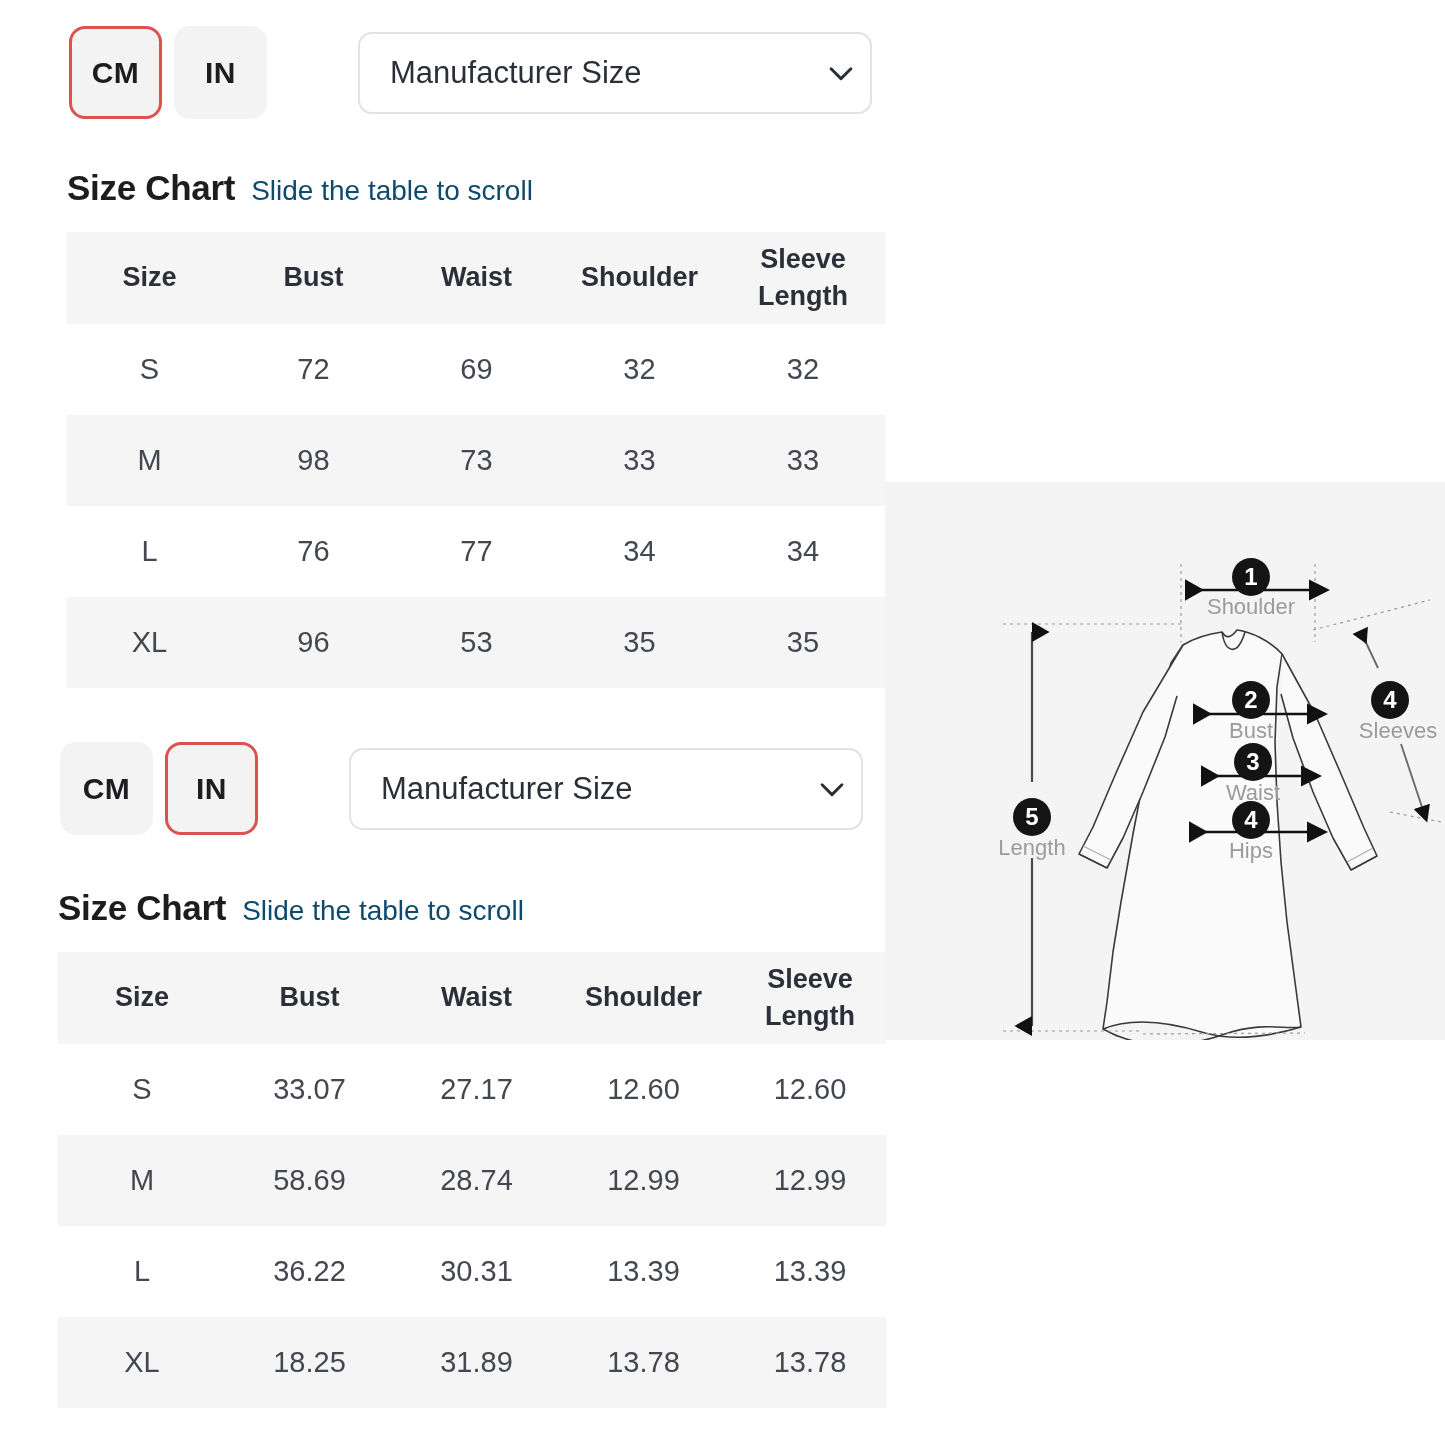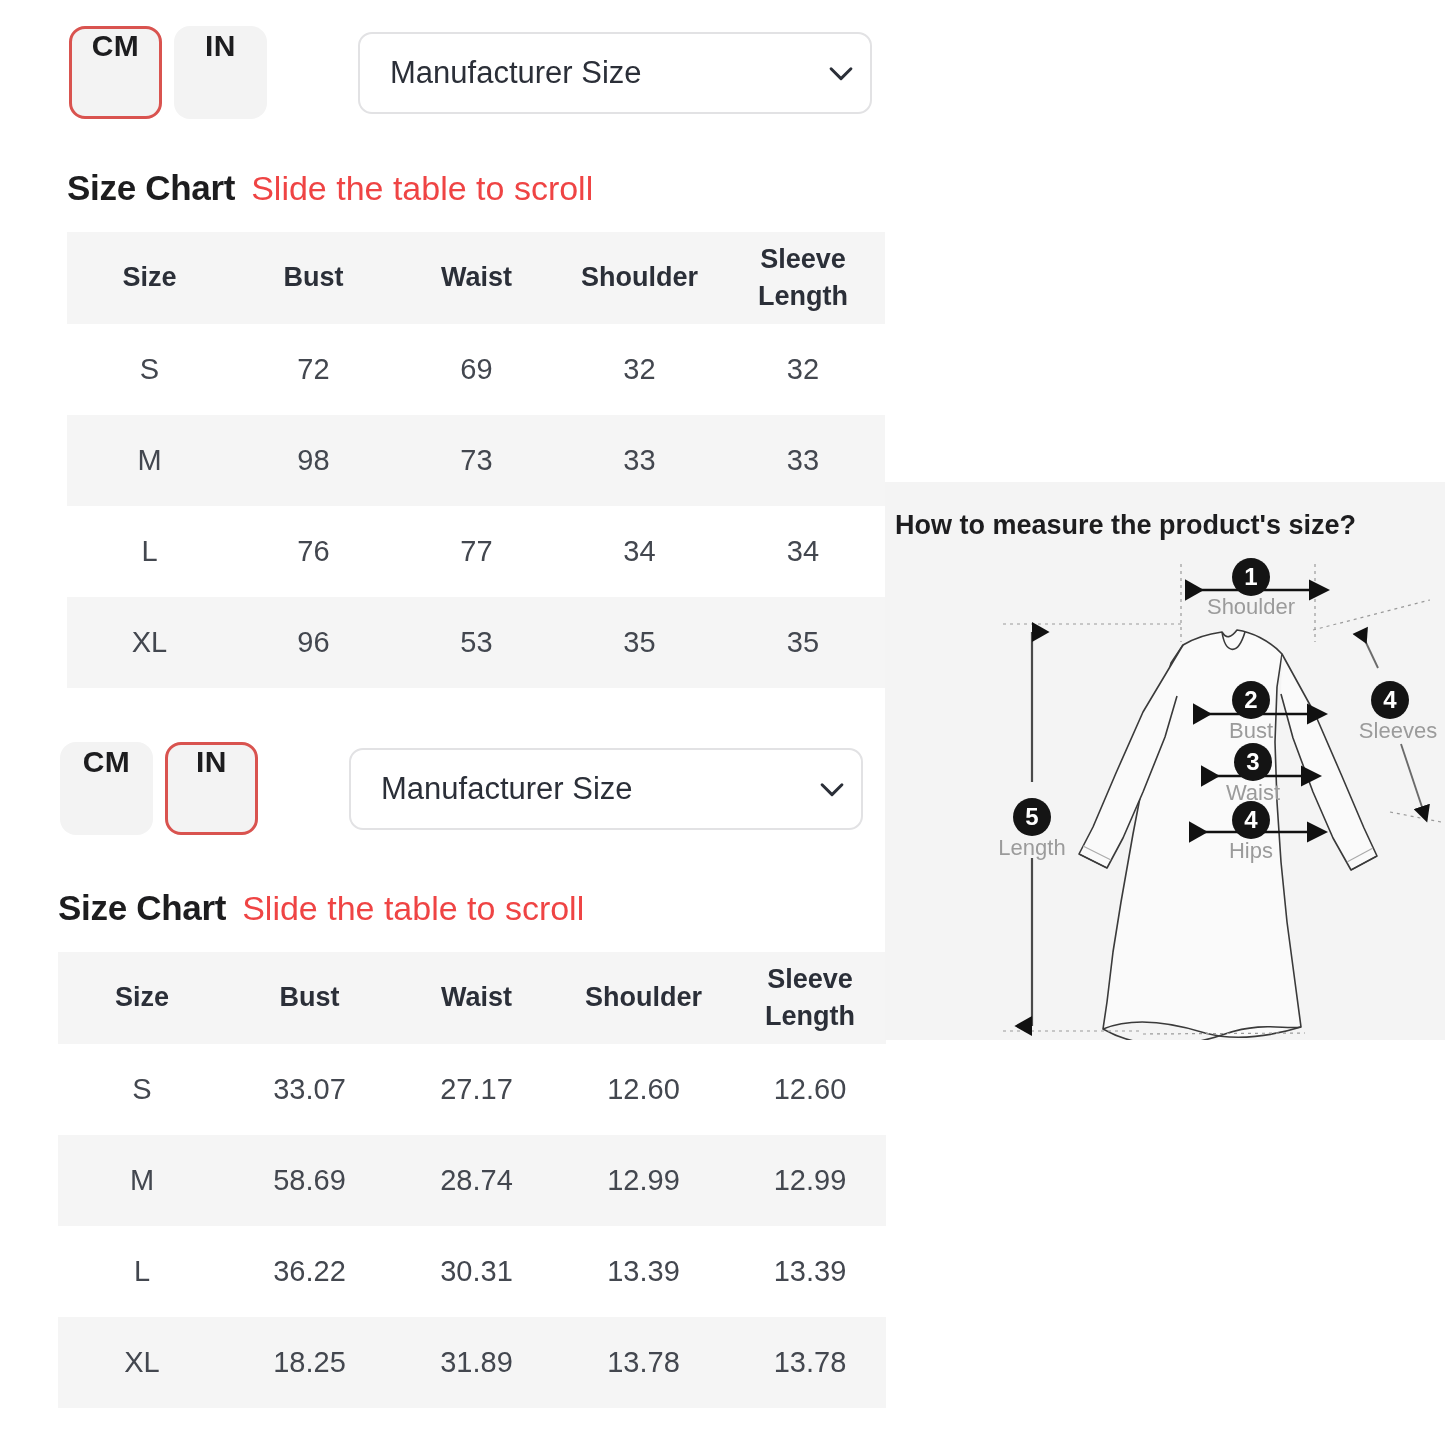--- a/index.html
+++ b/index.html
@@ -22,21 +22,21 @@
     gap: 12px;
   }
   .unit-btn {
     width: 93px;
     height: 93px;
     border-radius: 16px;
     background: #f3f3f3;
     border: 3px solid transparent;
     box-sizing: border-box;
     display: flex;
-    align-items: flex-start;
+    align-items: center;
     justify-content: center;
     font-size: 30px;
     font-weight: bold;
     letter-spacing: 0.5px;
     color: #1d1d1f;
     cursor: pointer;
   }
   .unit-btn.selected {
     border-color: #d9534f;
   }
@@ -69,22 +69,22 @@
     align-items: baseline;
     gap: 16px;
   }
   .chart-heading .title {
     font-size: 35px;
     font-weight: bold;
     color: #1d1d1f;
     letter-spacing: -0.3px;
   }
   .chart-heading .hint {
-    font-size: 34px;
-    color: #ef4444;
+    font-size: 28px;
+    color: #0c4a6e;
   }
 
   table.size-table {
     border-collapse: collapse;
     table-layout: fixed;
   }
   table.size-table th,
   table.size-table td {
     text-align: center;
     vertical-align: middle;
@@ -354,21 +354,20 @@
           <td>13.78</td>
           <td>13.78</td>
         </tr>
       </tbody>
     </table>
   </div>
 </div>
 
 <div id="measure-panel">
 
-  <div id="measure-title">How to measure the product's size?</div>
 
   <svg id="measure-svg" width="560" height="558" viewBox="0 0 560 558">
     <defs>
       <marker id="arrL" markerWidth="9" markerHeight="9" refX="8" refY="4.5" orient="auto-start-reverse">
         <path d="M8,0 L8,9 L0,4.5 z" fill="#111"></path>
       </marker>
       <marker id="arrR" markerWidth="9" markerHeight="9" refX="1" refY="4.5" orient="auto">
         <path d="M0,0 L0,9 L9,4.5 z" fill="#111"></path>
       </marker>
       <marker id="arrUp" markerWidth="9" markerHeight="9" refX="4.5" refY="8" orient="auto">

